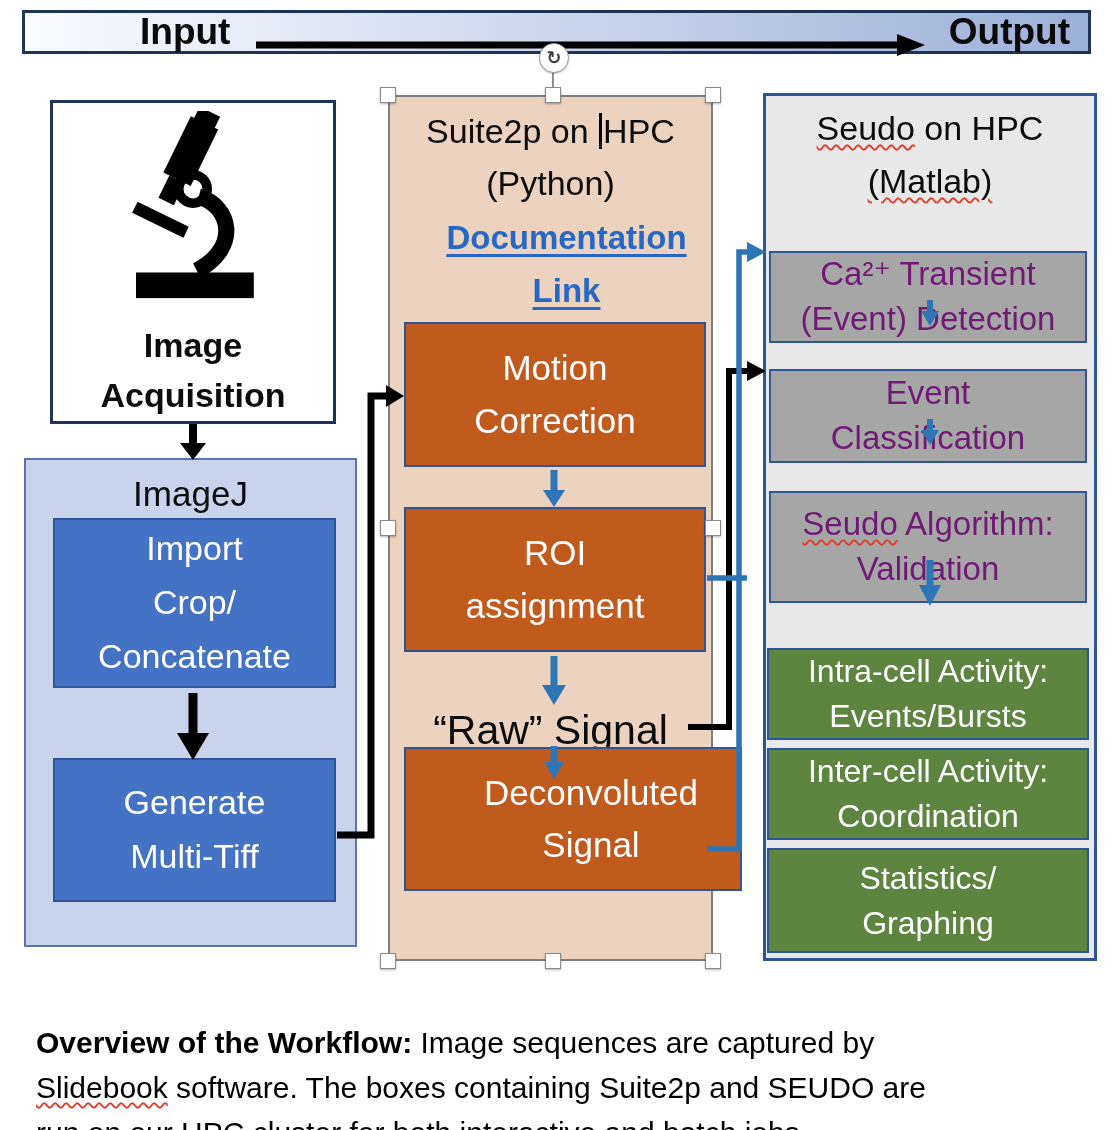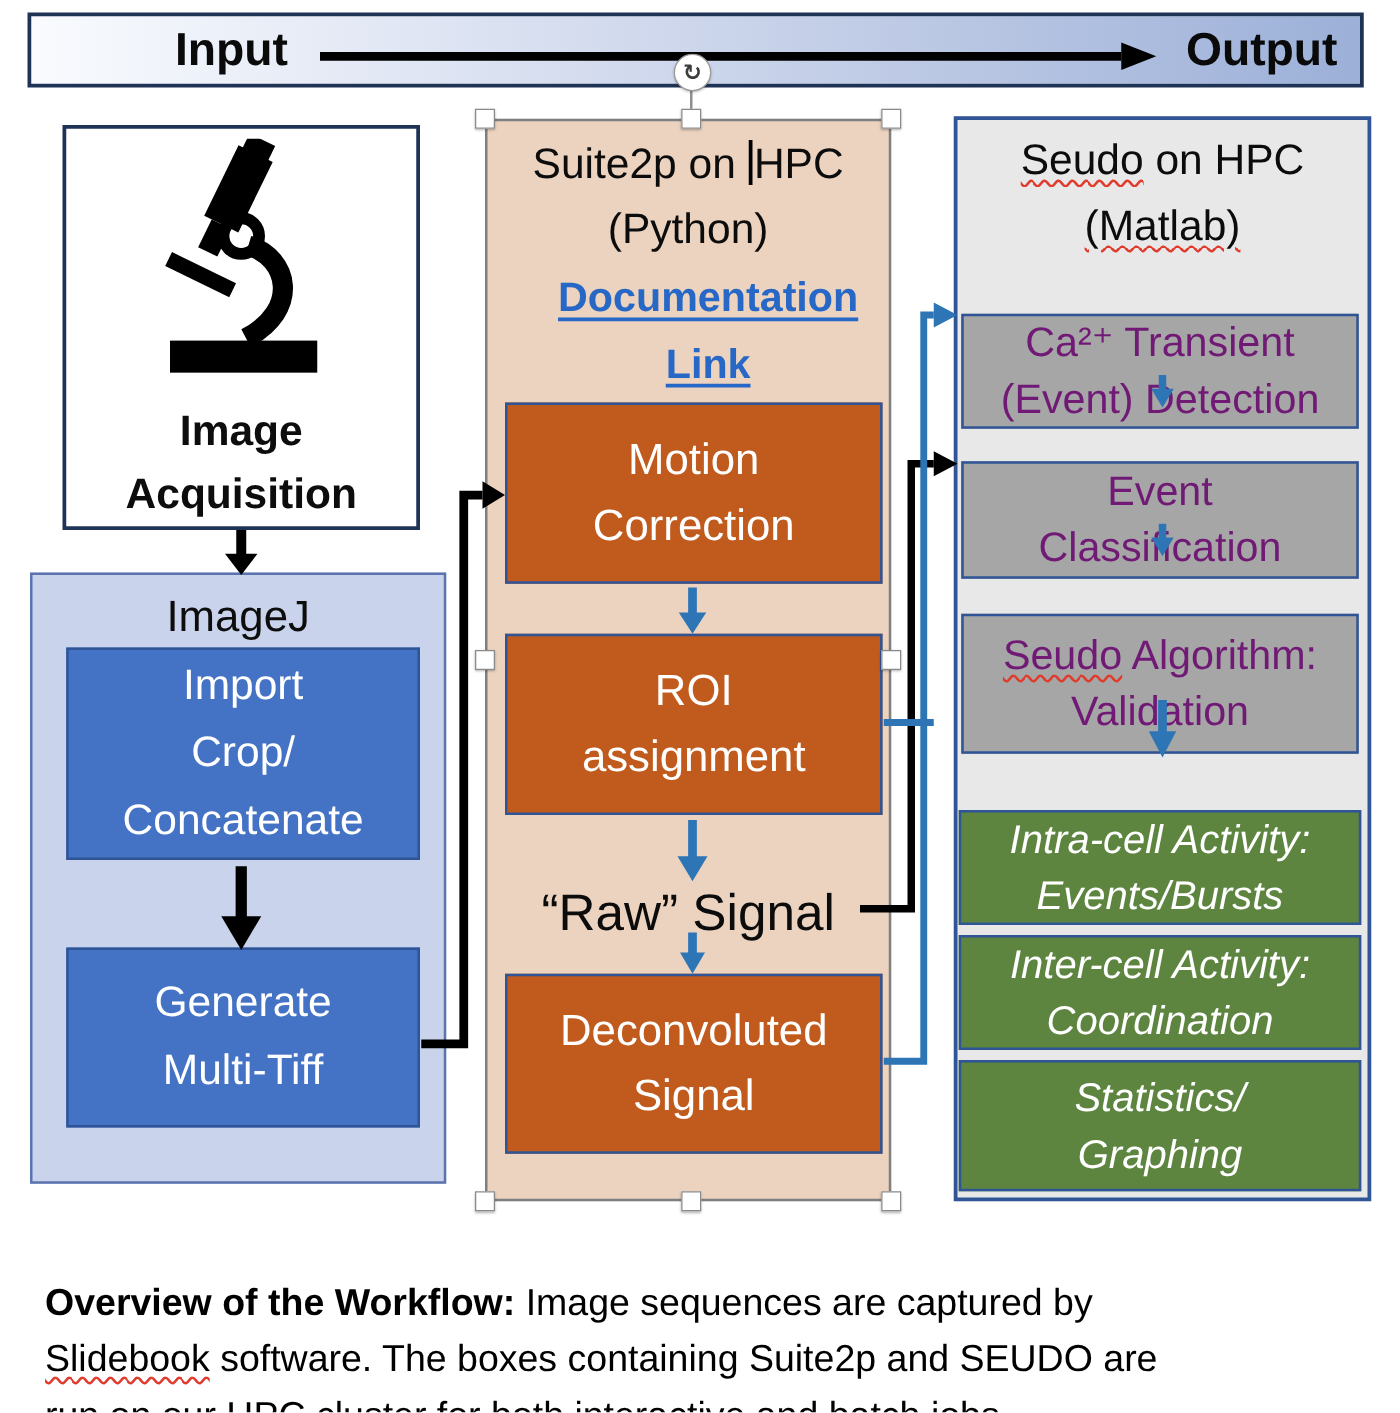--- a/index.html
+++ b/index.html
@@ -9,21 +9,21 @@
     --orange:#c05a1d; --link-blue:#2767c5; --arrow-blue:#2e75b6;
     --right-fill:#e8e8e8; --gray-box:#a6a6a6; --green-box:#5d8540;
     --data-analysis-green:#3f6128; --squiggle-red:#e03c2d;
   }
   html,body{margin:0;padding:0;background:#fff;}
   .canvas{position:relative;width:1120px;height:1130px;background:#fff;overflow:hidden;
     font-family:"Liberation Sans","DejaVu Sans",sans-serif;color:#0d0d0d;}
   .pre{white-space:pre-line;}
 
   
-  .banner{position:absolute;left:22px;top:10px;width:1069px;height:60px;
+  .banner{position:absolute;left:22px;top:10px;width:1069px;height:44px;
     border:3px solid var(--navy-border);
     background:linear-gradient(90deg,var(--banner-start) 0%,#dfe5f3 30%,#c3cee7 60%,var(--banner-end) 100%);
     display:flex;align-items:center;justify-content:space-between;
     padding:0 18px 0 115px;box-sizing:border-box;}
   .banner .lbl{font-size:37px;font-weight:700;color:#0a0a0a;}
 
   
   .rotate-stem{position:absolute;left:552px;top:70px;width:2px;height:19px;background:#8f8f8f;z-index:7;}
   .rotate-circle{position:absolute;left:539px;top:43px;width:28px;height:28px;border-radius:50%;
     background:#fff;border:1.5px solid #9a9a9a;display:flex;align-items:center;justify-content:center;
@@ -47,40 +47,40 @@
     background:var(--tan-fill);border:2px solid var(--selection-gray);}
   .m-title{position:absolute;top:8px;width:100%;text-align:center;font-size:34px;line-height:1.54;color:#0c0c0c;}
   .caret{display:inline-block;width:3px;height:36px;background:#000;vertical-align:-6px;margin:0 1px;}
   .doc-link{display:block;margin-top:2px;font-size:33px;font-weight:700;color:var(--link-blue);
     text-decoration:underline;text-decoration-thickness:2.5px;text-underline-offset:5px;line-height:1.6;cursor:pointer;padding-left:32px;}
   .orange-box{position:absolute;left:14px;width:298px;background:var(--orange);
     border:2.5px solid var(--box-border);color:#fff;display:flex;align-items:center;justify-content:center;
     text-align:center;font-size:35px;line-height:1.5;}
   .ob-motion{top:225px;height:141px;}
   .ob-roi{top:410px;height:141px;}
-  .ob-deconv{top:682px;height:140px;}
+  .ob-deconv{top:650px;height:140px;padding-left:36px;}
   .raw-label{position:absolute;top:610px;width:100%;text-align:center;font-size:41px;color:#0c0c0c;}
 
   
   .rightcol{position:absolute;left:763px;top:93px;width:328px;height:862px;
     background:var(--right-fill);border:3px solid var(--box-border);}
   .r-title{position:absolute;top:6px;width:100%;text-align:center;font-size:34px;line-height:1.55;color:#0c0c0c;}
   .sq{text-decoration:underline;text-decoration-style:wavy;text-decoration-color:var(--squiggle-red);
     text-decoration-thickness:2px;text-underline-offset:4px;}
   .gray-box{position:absolute;left:3px;width:314px;background:var(--gray-box);
     border:2.5px solid var(--box-border);color:#701a75;display:flex;align-items:center;justify-content:center;
     text-align:center;font-size:33px;line-height:1.35;margin-top:46px;}
   .gb-ca{top:109px;height:88px;}
   .gb-event{top:227px;height:90px;}
   .gb-algo{top:349px;height:108px;}
   .data-analysis{position:absolute;top:506px;width:100%;text-align:center;font-size:35px;
     color:var(--data-analysis-green);}
   .green-box{position:absolute;left:1px;width:318px;background:var(--green-box);
     border:2.5px solid var(--box-border);color:#fff;display:flex;align-items:center;justify-content:center;
-    text-align:center;font-size:32px;line-height:1.4;font-style:italic;}
+    text-align:center;font-size:32px;line-height:1.4;}
   .grb-intra{top:552px;height:88px;}
   .grb-inter{top:652px;height:88px;}
   .grb-stats{top:752px;height:101px;}
 
   
   .caption{position:absolute;left:36px;top:990px;width:1064px;font-size:30px;line-height:1.5;color:#000;}
   .caption b{font-weight:700;}
 
   
   .overlay{position:absolute;left:0;top:0;width:1120px;height:1130px;pointer-events:none;z-index:6;}

